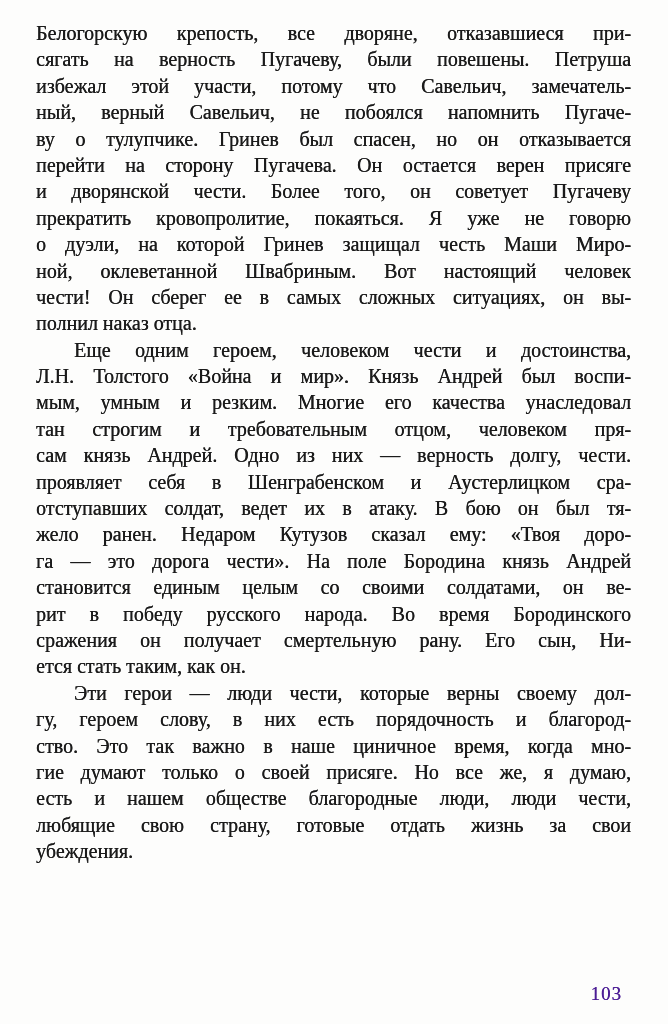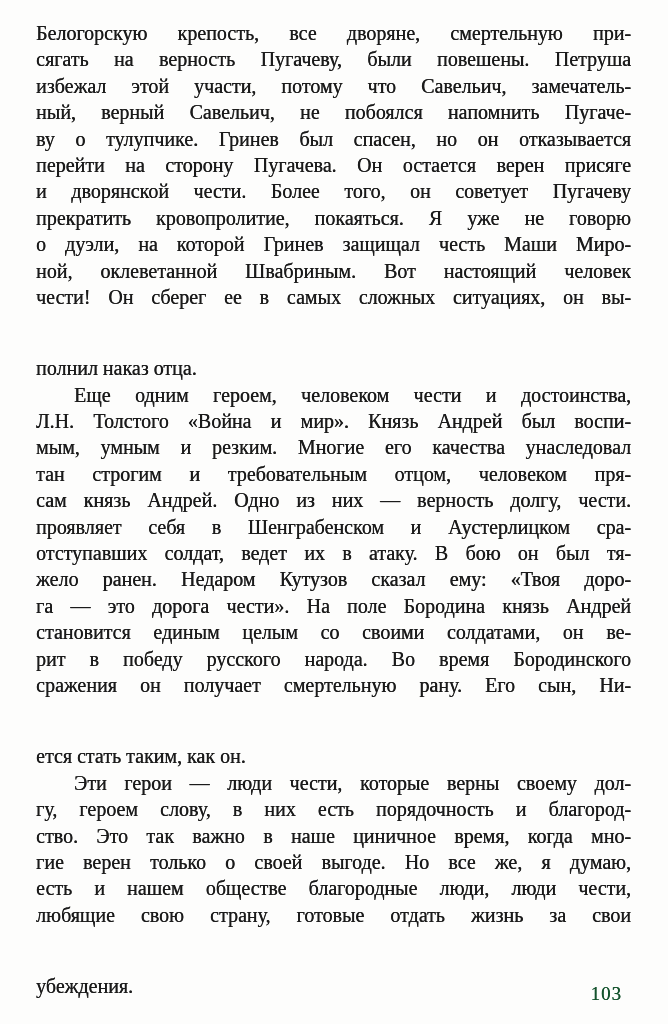--- a/index.html
+++ b/index.html
@@ -34,41 +34,40 @@
     text-align-last: justify;
     white-space: nowrap;
     overflow: hidden;
     text-shadow: 0.3px 0 0 currentColor;
   }
   .line.indent {
     padding-left: 38px;
   }
   .line.last {
     text-align-last: left;
-    margin-top: 45px;
   }
   .page-number {
     position: absolute;
     right: 46px;
     top: 983px;
     font-size: 19px;
     line-height: 22px;
     letter-spacing: 1px;
-    color: #14532d;
+    color: #4c1d95;
     text-shadow: 0.3px 0 0 currentColor;
   }
 </style>
 </head>
 <body>
 
 <div class="page">
   <div class="text-block">
 
     <div class="para">
-      <div class="line">Белогорскую крепость, все дворяне, смертельную при-</div>
+      <div class="line">Белогорскую крепость, все дворяне, отказавшиеся при-</div>
       <div class="line">сягать на верность Пугачеву, были повешены. Петруша</div>
       <div class="line">избежал этой участи, потому что Савельич, замечатель-</div>
       <div class="line">ный, верный Савельич, не побоялся напомнить Пугаче-</div>
       <div class="line">ву о тулупчике. Гринев был спасен, но он отказывается</div>
       <div class="line">перейти на сторону Пугачева. Он остается верен присяге</div>
       <div class="line">и дворянской чести. Более того, он советует Пугачеву</div>
       <div class="line">прекратить кровопролитие, покаяться. Я уже не говорю</div>
       <div class="line">о дуэли, на которой Гринев защищал честь Маши Миро-</div>
       <div class="line">ной, оклеветанной Швабриным. Вот настоящий человек</div>
       <div class="line">чести! Он сберег ее в самых сложных ситуациях, он вы-</div>
@@ -88,21 +87,21 @@
       <div class="line">становится единым целым со своими солдатами, он ве-</div>
       <div class="line">рит в победу русского народа. Во время Бородинского</div>
       <div class="line">сражения он получает смертельную рану. Его сын, Ни-</div>
       <div class="line last">ется стать таким, как он.</div>
     </div>
 
     <div class="para">
       <div class="line indent">Эти герои — люди чести, которые верны своему дол-</div>
       <div class="line">гу, героем слову, в них есть порядочность и благород-</div>
       <div class="line">ство. Это так важно в наше циничное время, когда мно-</div>
-      <div class="line">гие верен только о своей выгоде. Но все же, я думаю,</div>
+      <div class="line">гие думают только о своей присяге. Но все же, я думаю,</div>
       <div class="line">есть и нашем обществе благородные люди, люди чести,</div>
       <div class="line">любящие свою страну, готовые отдать жизнь за свои</div>
       <div class="line last">убеждения.</div>
     </div>
 
   </div>
 
   <div class="page-number">103</div>
 </div>
 

